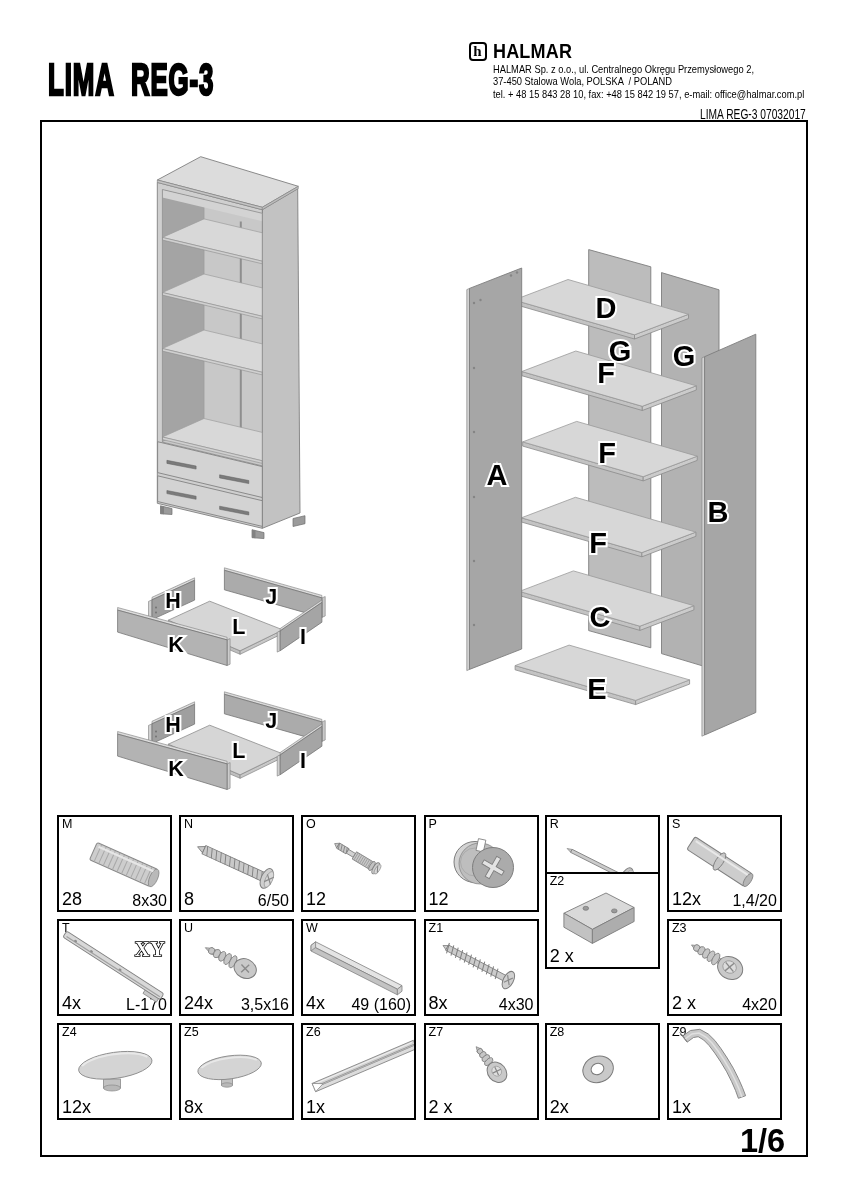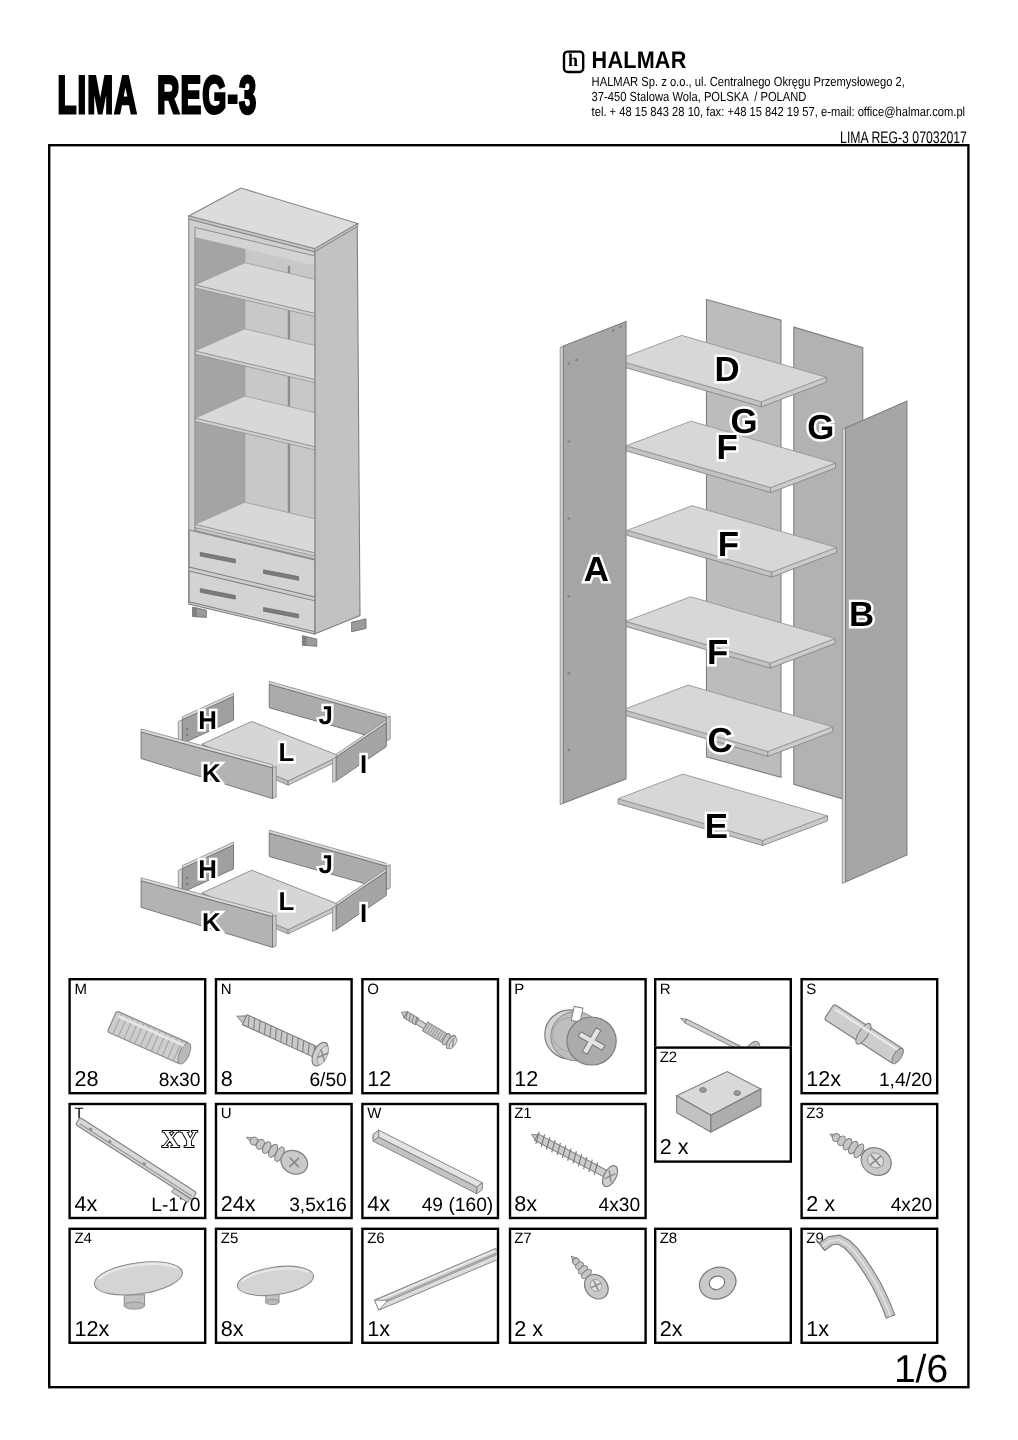--- a/index.html
+++ b/index.html
@@ -6,21 +6,21 @@
 #title{position:absolute;left:48px;top:55px;font-size:44px;font-weight:bold;white-space:nowrap;
  transform:scaleX(0.588);transform-origin:left top;-webkit-text-stroke:2.6px #000;letter-spacing:1.5px}
 #logo{position:absolute;left:468.5px;top:41.5px;width:18px;height:19px;border:2.4px solid #000;border-radius:4px;
  font-family:"Liberation Serif",serif;font-weight:bold;font-size:15px;text-align:center;line-height:14px}
 #halmar{position:absolute;left:493px;top:39.5px;font-size:20px;font-weight:bold;letter-spacing:0.2px;
  transform:scaleX(0.90);transform-origin:left top}
 #addr{position:absolute;left:493px;top:62.6px;font-size:11px;line-height:12.5px;white-space:nowrap;
  transform:scaleX(0.847);transform-origin:left top}
 #docref{position:absolute;right:42px;top:105.5px;font-size:14px;transform:scaleX(0.73);transform-origin:right top}
 #frame{position:absolute;left:40px;top:120px;width:768px;height:1037px;border:2.2px solid #000}
-#pageno{position:absolute;left:740px;top:1123px;width:55px;text-align:center;font-size:32.5px;font-weight:normal}
+#pageno{position:absolute;left:740px;top:1123px;width:55px;text-align:left;font-size:32.5px;font-weight:bold}
 .pbox{position:absolute;width:115px;height:97px;border:2px solid #000;background:#fff}
 .plbl{position:absolute;left:3px;top:0px;font-size:12.5px}
 .pqty{position:absolute;left:3px;bottom:0px;font-size:18px}
 .psz{position:absolute;right:3px;bottom:0px;font-size:16px}
 .picon{position:absolute;left:0;top:0}
 </style></head>
 <body>
 <div id="title">LIMA&nbsp; REG-3</div>
 <div id="logo">h</div>
 <div id="halmar">HALMAR</div>

